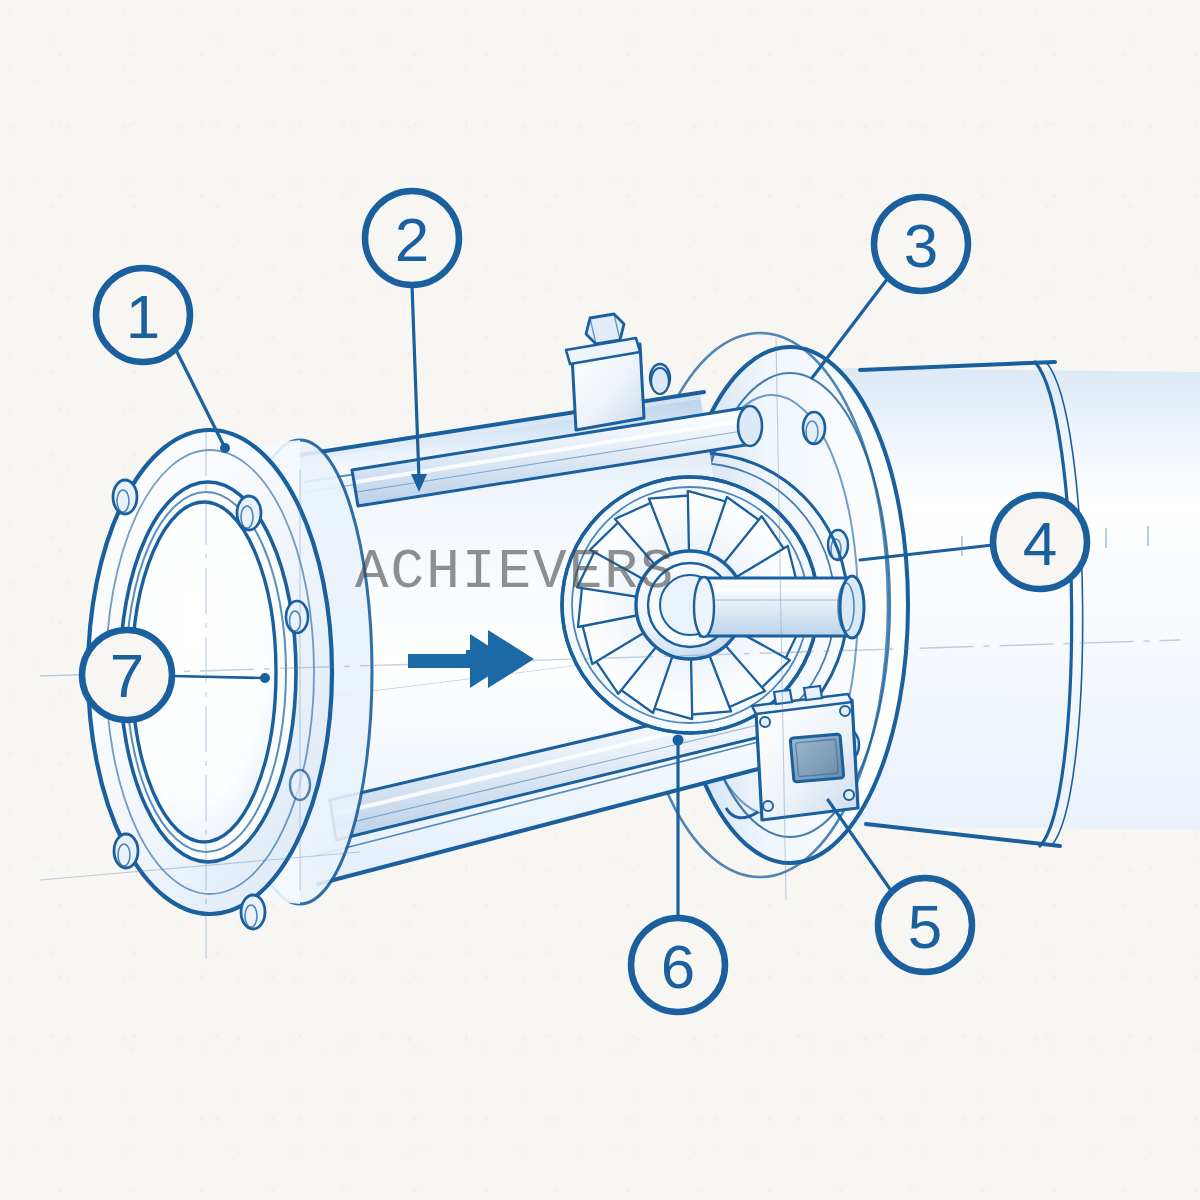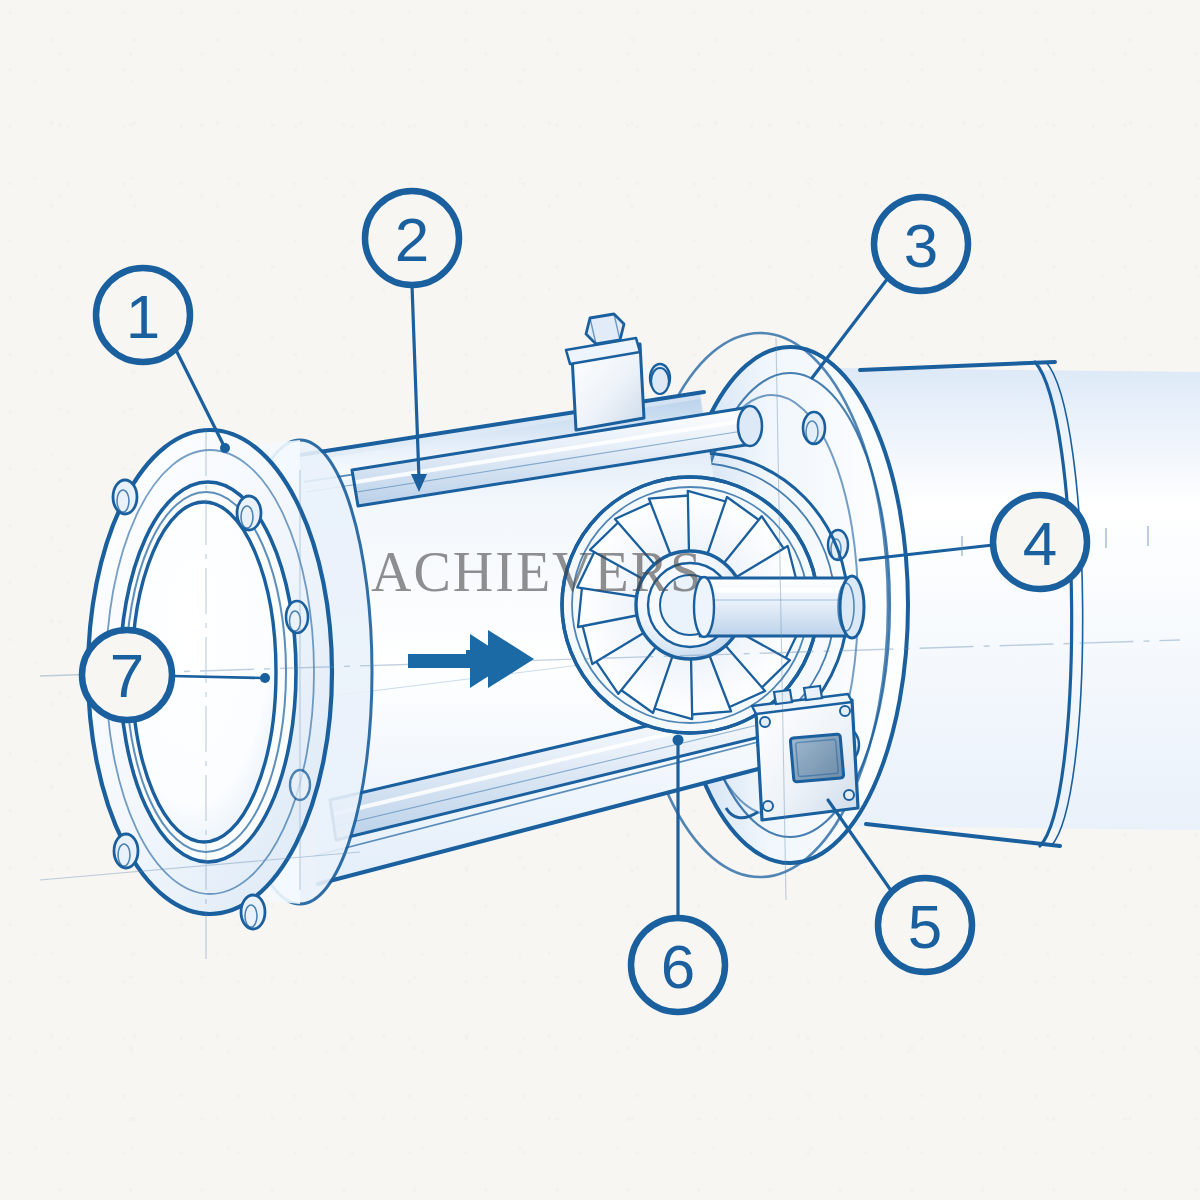--- a/index.html
+++ b/index.html
@@ -31,26 +31,26 @@
       radial-gradient(circle at 36% 84%, rgba(0,0,0,0.013) 0 2px, transparent 2px);
     background-size: 57px 57px, 83px 83px, 71px 71px, 97px 97px;
   }
   #drawing {
     position: absolute;
     inset: 0;
     display: block;
   }
   .wm {
     position: absolute;
-    left: 371px;
+    left: 355px;
     top: 540px;
     font-size: 56px;
     letter-spacing: 2px;
     color: rgba(70,70,70,0.60);
-    font-family: Liberation Serif, serif;
+    font-family: Liberation Mono, monospace;
     white-space: nowrap;
     user-select: none;
   }
 </style>
 </head>
 <body>
 
 <div id="stage">
   <div id="paper"></div>
   <div id="paper-grain"></div>

